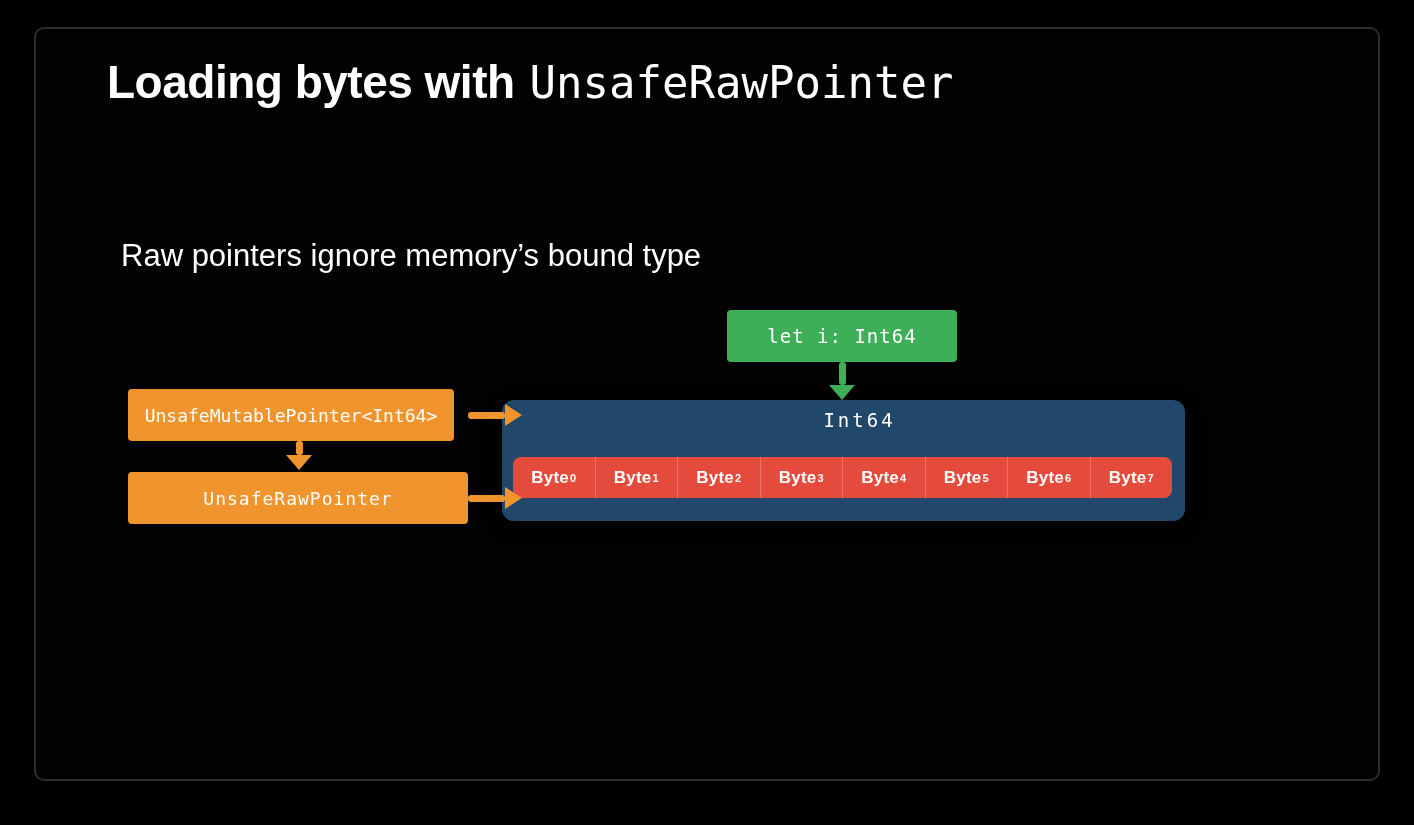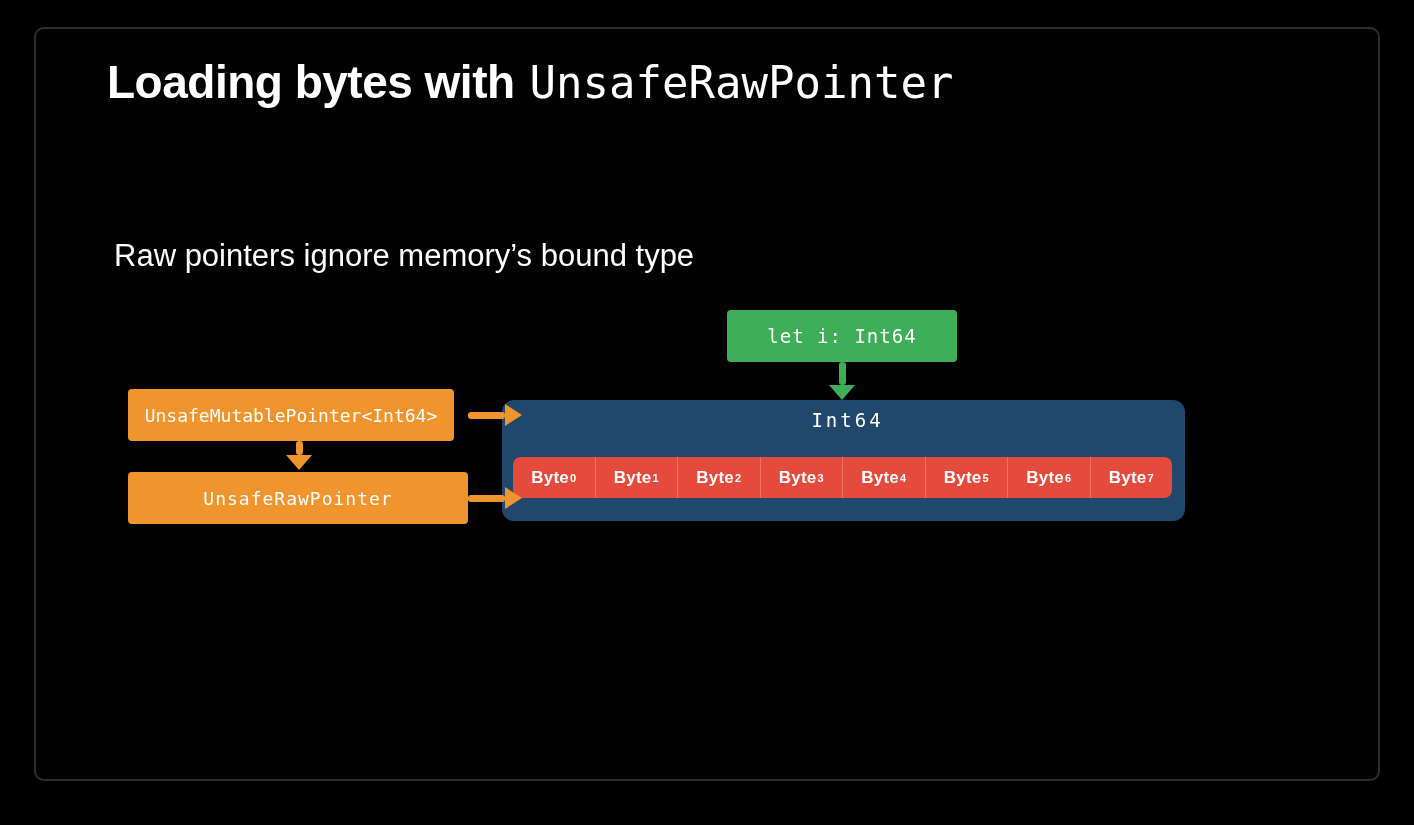--- a/index.html
+++ b/index.html
@@ -14,38 +14,38 @@
   }
   .slide-frame{
     position:absolute;left:34px;top:27px;width:1346px;height:754px;
     border:2px solid var(--frame-border);border-radius:10px;background:#020202;
   }
   .title{
     position:absolute;left:107px;top:55px;display:flex;align-items:baseline;gap:15px;white-space:nowrap;
   }
   .title-regular{font-weight:700;font-size:46px;letter-spacing:-0.5px;}
   .title-code{font-family:"DejaVu Sans Mono",monospace;font-weight:400;font-size:44px;}
-  .subtitle{position:absolute;left:114px;top:238px;font-size:31px;font-weight:400;}
+  .subtitle{position:absolute;left:121px;top:238px;font-size:31px;font-weight:400;}
 
   .node{
     position:absolute;display:flex;align-items:center;justify-content:center;
     border-radius:4px;color:var(--text);
     font-family:"DejaVu Sans Mono",monospace;white-space:nowrap;
   }
   .let-box{left:727px;top:310px;width:230px;height:52px;background:var(--green);font-size:19px;letter-spacing:1px;}
   .mutable-box{left:128px;top:389px;width:326px;height:52px;background:var(--orange);font-size:18px;}
   .raw-box{left:128px;top:472px;width:340px;height:52px;background:var(--orange);font-size:18px;letter-spacing:1px;}
 
   .memory-box{
     position:absolute;left:502px;top:400px;width:683px;height:121px;
     background:var(--blue);border-radius:12px;
     box-shadow:0 6px 16px rgba(0,0,0,0.55);
   }
   .memory-label{
-    position:absolute;left:4px;top:9px;width:100%;text-align:center;
+    position:absolute;left:16px;top:9px;width:100%;text-align:center;
     font-family:"DejaVu Sans Mono",monospace;font-size:19px;letter-spacing:3px;color:var(--text);
   }
   .byte-row{
     position:absolute;left:513px;top:457px;width:659px;height:41px;
     background:var(--red);border-radius:8px;display:flex;overflow:hidden;
   }
   .byte-cell{
     flex:1;display:flex;align-items:center;justify-content:center;
     color:var(--text);font-size:17px;font-weight:600;letter-spacing:0.2px;
   }

